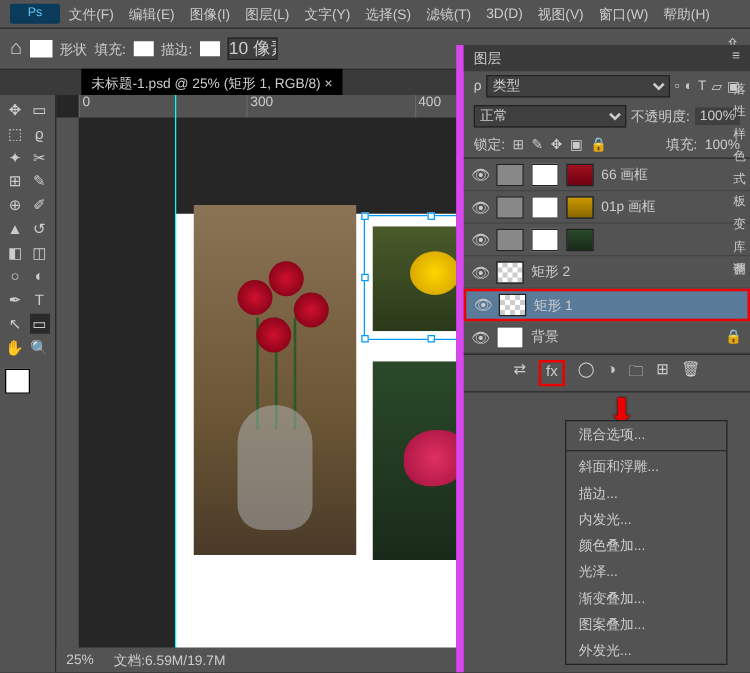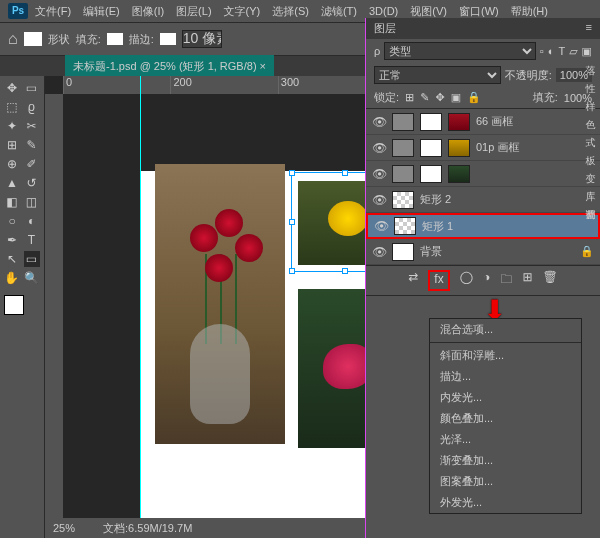--- a/index.html
+++ b/index.html
@@ -1,27 +1,27 @@
 <!DOCTYPE html>
 <html><head>
 <meta charset="utf-8">
 <style>
 *{box-sizing:border-box;margin:0;padding:0;font-family:"Microsoft YaHei",sans-serif;font-size:11px;color:#ccc}
 body{background:#535353;width:600px;height:538px;overflow:hidden;position:relative}
 .menubar{display:flex;align-items:center;height:22px;background:#535353;padding:0 8px;gap:2px}
-.menubar .ps{background:#0b3b5a;color:#5ac8fa;width:20px;height:16px;text-align:center;font-weight:bold;border-radius:2px;font-size:10px;line-height:16px}
+.menubar .ps{background:#0b3b5a;color:#5ac8fa;width:40px;height:16px;text-align:center;font-weight:normal;border-radius:2px;font-size:10px;line-height:16px}
 .menubar span{padding:2px 5px;font-size:11px}
 .optbar{display:flex;align-items:center;height:34px;background:#535353;border-top:1px solid #2a2a2a;border-bottom:1px solid #2a2a2a;padding:0 8px;gap:6px}
 .optbar .home{font-size:16px}
 .optbar .shape{width:18px;height:14px;background:#fff;display:inline-block}
 .optbar select,.optbar input{background:#3f3f3f;color:#ccc;border:1px solid #222;height:18px;font-size:14px}
 .optbar .num{width:40px}
 .optbar .share{position:absolute;right:8px;top:28px;font-size:14px}
 .tabbar{height:20px;background:#3a3a3a;display:flex;align-items:center;padding-left:65px}
-.tabbar .tab{background:#0f766e;padding:4px 8px;font-size:11px}
+.tabbar .tab{background:#000000;padding:4px 8px;font-size:11px}
 .main{display:flex;height:462px}
 .toolbox{width:45px;background:#535353;border-right:1px solid #2a2a2a;padding:4px;display:grid;grid-template-columns:1fr 1fr;gap:3px;align-content:start}
 .toolbox .t{width:16px;height:16px;display:flex;align-items:center;justify-content:center;font-size:12px;cursor:pointer}
 .toolbox .t.sel{background:#2a2a2a}
 .toolbox .sw{grid-column:1/3;margin-top:6px}
 .toolbox .swatch{width:20px;height:20px;background:#fff;border:1px solid #000;position:relative}
 .toolbox .swatch::after{content:"";position:absolute;width:20px;height:20px;background:#000;left:8px;top:8px;z-index:-1}
 .canvas{flex:1;background:#262626;position:relative;overflow:hidden}
 .ruler-h{position:absolute;top:0;left:18px;right:0;height:18px;background:#535353;font-size:8px;color:#888;display:flex}
 .ruler-h span{flex:1;border-left:1px solid #666;padding-left:2px}
@@ -35,22 +35,22 @@
 .photo2{position:absolute;left:250px;top:102px;width:100px;height:90px;background:linear-gradient(#4a5a2a,#2a3a1a);border:3px solid #fff}
 .photo2::before{content:"";position:absolute;left:30px;top:20px;width:40px;height:35px;background:radial-gradient(circle,#ffd700,#cc9900);border-radius:50%}
 .photo3{position:absolute;left:250px;top:210px;width:100px;height:165px;background:linear-gradient(#2a4a2a,#1a2a1a);border:3px solid #fff}
 .photo3::before{content:"";position:absolute;left:25px;top:55px;width:50px;height:45px;background:radial-gradient(circle,#e03060,#a01040);border-radius:50% 40% 50% 40%}
 .sel-handles{position:absolute;left:246px;top:96px;width:108px;height:100px;border:1px solid #09f}
 .sel-handles i{position:absolute;width:6px;height:6px;background:#fff;border:1px solid #09f}
 .sel-handles i:nth-child(1){left:-3px;top:-3px}.sel-handles i:nth-child(2){right:-3px;top:-3px}
 .sel-handles i:nth-child(3){left:-3px;bottom:-3px}.sel-handles i:nth-child(4){right:-3px;bottom:-3px}
 .sel-handles i:nth-child(5){left:50%;top:-3px;margin-left:-3px}.sel-handles i:nth-child(6){left:50%;bottom:-3px;margin-left:-3px}
 .sel-handles i:nth-child(7){left:-3px;top:50%;margin-top:-3px}.sel-handles i:nth-child(8){right:-3px;top:50%;margin-top:-3px}
-.status{position:absolute;bottom:0;left:0;right:0;height:20px;background:#535353;display:flex;align-items:center;padding:0 8px;gap:28px;font-size:10px}
-.panels{position:absolute;right:0;top:18px;width:235px;bottom:0;background:#535353;border-left:1px solid #d946ef}
+.status{position:absolute;bottom:0;left:0;right:0;height:20px;background:#535353;display:flex;align-items:center;padding:0 8px;gap:16px;font-size:10px}
+.panels{position:absolute;right:0;top:36px;width:235px;bottom:0;background:#535353;border-left:6px solid #d946ef}
 .panel-title{background:#3a3a3a;padding:3px 8px;font-size:11px;display:flex;justify-content:space-between}
 .panel-row{display:flex;align-items:center;padding:3px 8px;gap:4px;font-size:11px}
 .panel-row select{background:#3f3f3f;color:#ccc;border:1px solid #222;height:18px;flex:1}
 .panel-row .pct{background:#3f3f3f;padding:1px 4px}
 .lock-row{display:flex;align-items:center;padding:3px 8px;gap:6px;font-size:11px;border-bottom:1px solid #2a2a2a}
 .layers{}
 .layer{display:flex;align-items:center;padding:4px 6px;gap:6px;border-bottom:1px solid #454545;height:26px}
 .layer.sel{background:#5a7a9a;border:2px solid #e00}
 .layer .eye{width:14px;font-size:12px}
 .layer .thumb{width:22px;height:18px;background:#888;border:1px solid #222}
@@ -58,21 +58,21 @@
 .layer .thumb.yel{background:linear-gradient(#cc9900,#886600)}
 .layer .thumb.grn{background:linear-gradient(#2a4a2a,#1a2a1a)}
 .layer .thumb.chk{background:repeating-conic-gradient(#ccc 0 25%,#fff 0 50%) 0 0/8px 8px}
 .layer .thumb.white{background:#fff}
 .layer .mask{width:22px;height:18px;background:#fff;border:1px solid #222}
 .layer .name{flex:1;font-size:11px}
 .layer-icons{display:flex;padding:4px 8px;gap:10px;border-top:1px solid #2a2a2a;border-bottom:1px solid #2a2a2a;justify-content:center;position:relative}
 .layer-icons span{font-size:12px;cursor:pointer}
 .fx-box{border:2px solid #e00;padding:0 4px}
 .arrow-down{position:absolute;color:#e00;font-size:28px;left:50%;top:28px;z-index:10;text-shadow:0 0 2px #000}
-.fxmenu{position:absolute;right:18px;top:300px;width:153px;background:#535353;border:1px solid #222;z-index:20}
+.fxmenu{position:absolute;right:18px;top:300px;width:130px;background:#535353;border:1px solid #222;z-index:20}
 .fxmenu div{padding:3px 10px;font-size:11px;cursor:pointer}
 .fxmenu .sep{height:1px;background:#2a2a2a;padding:0;margin:2px 0}
 .side-tabs{position:absolute;right:0;top:55px;width:20px;display:flex;flex-direction:column;gap:14px;align-items:center;z-index:5}
 .side-tabs span{writing-mode:vertical-rl;font-size:10px;padding:2px}
 </style>
 </head>
 <body>
 
 <div class="menubar">
   <div class="ps">Ps</div>
@@ -133,21 +133,20 @@
     <div class="t">✋</div>
       <div class="t">🔍</div>
     <div class="sw">
         <div class="swatch"></div>
       </div>
   </div>
 
   <div class="canvas">
     <div class="ruler-h">
       <span>0</span>
-        <span>200</span>
       <span>300</span>
         <span>400</span>
         <span>500</span>
     </div>
     <div class="ruler-v"></div>
     <div class="artboard"></div>
     <div class="guide" style="left:95px"></div>
     <div class="photo">
       <div class="stem" style="left:50px;bottom:100px"></div>
       <div class="stem" style="left:65px;bottom:100px"></div>

